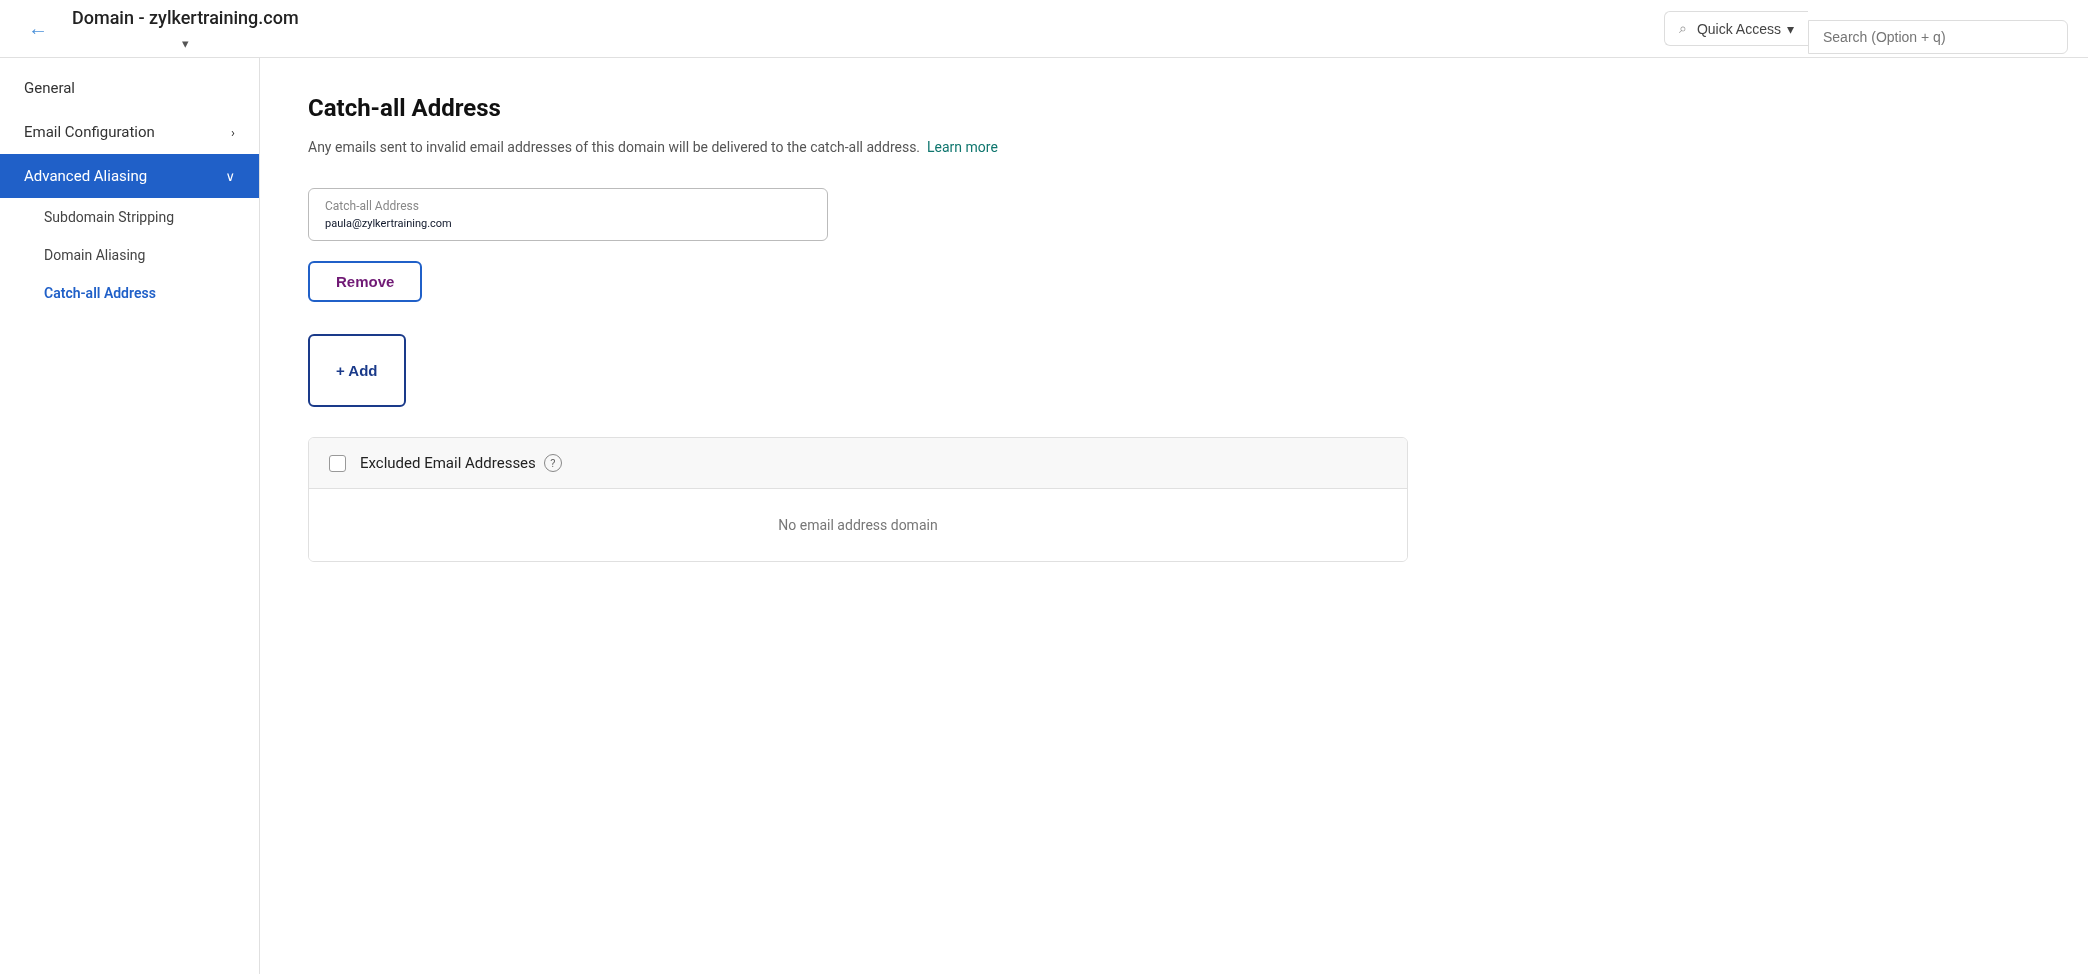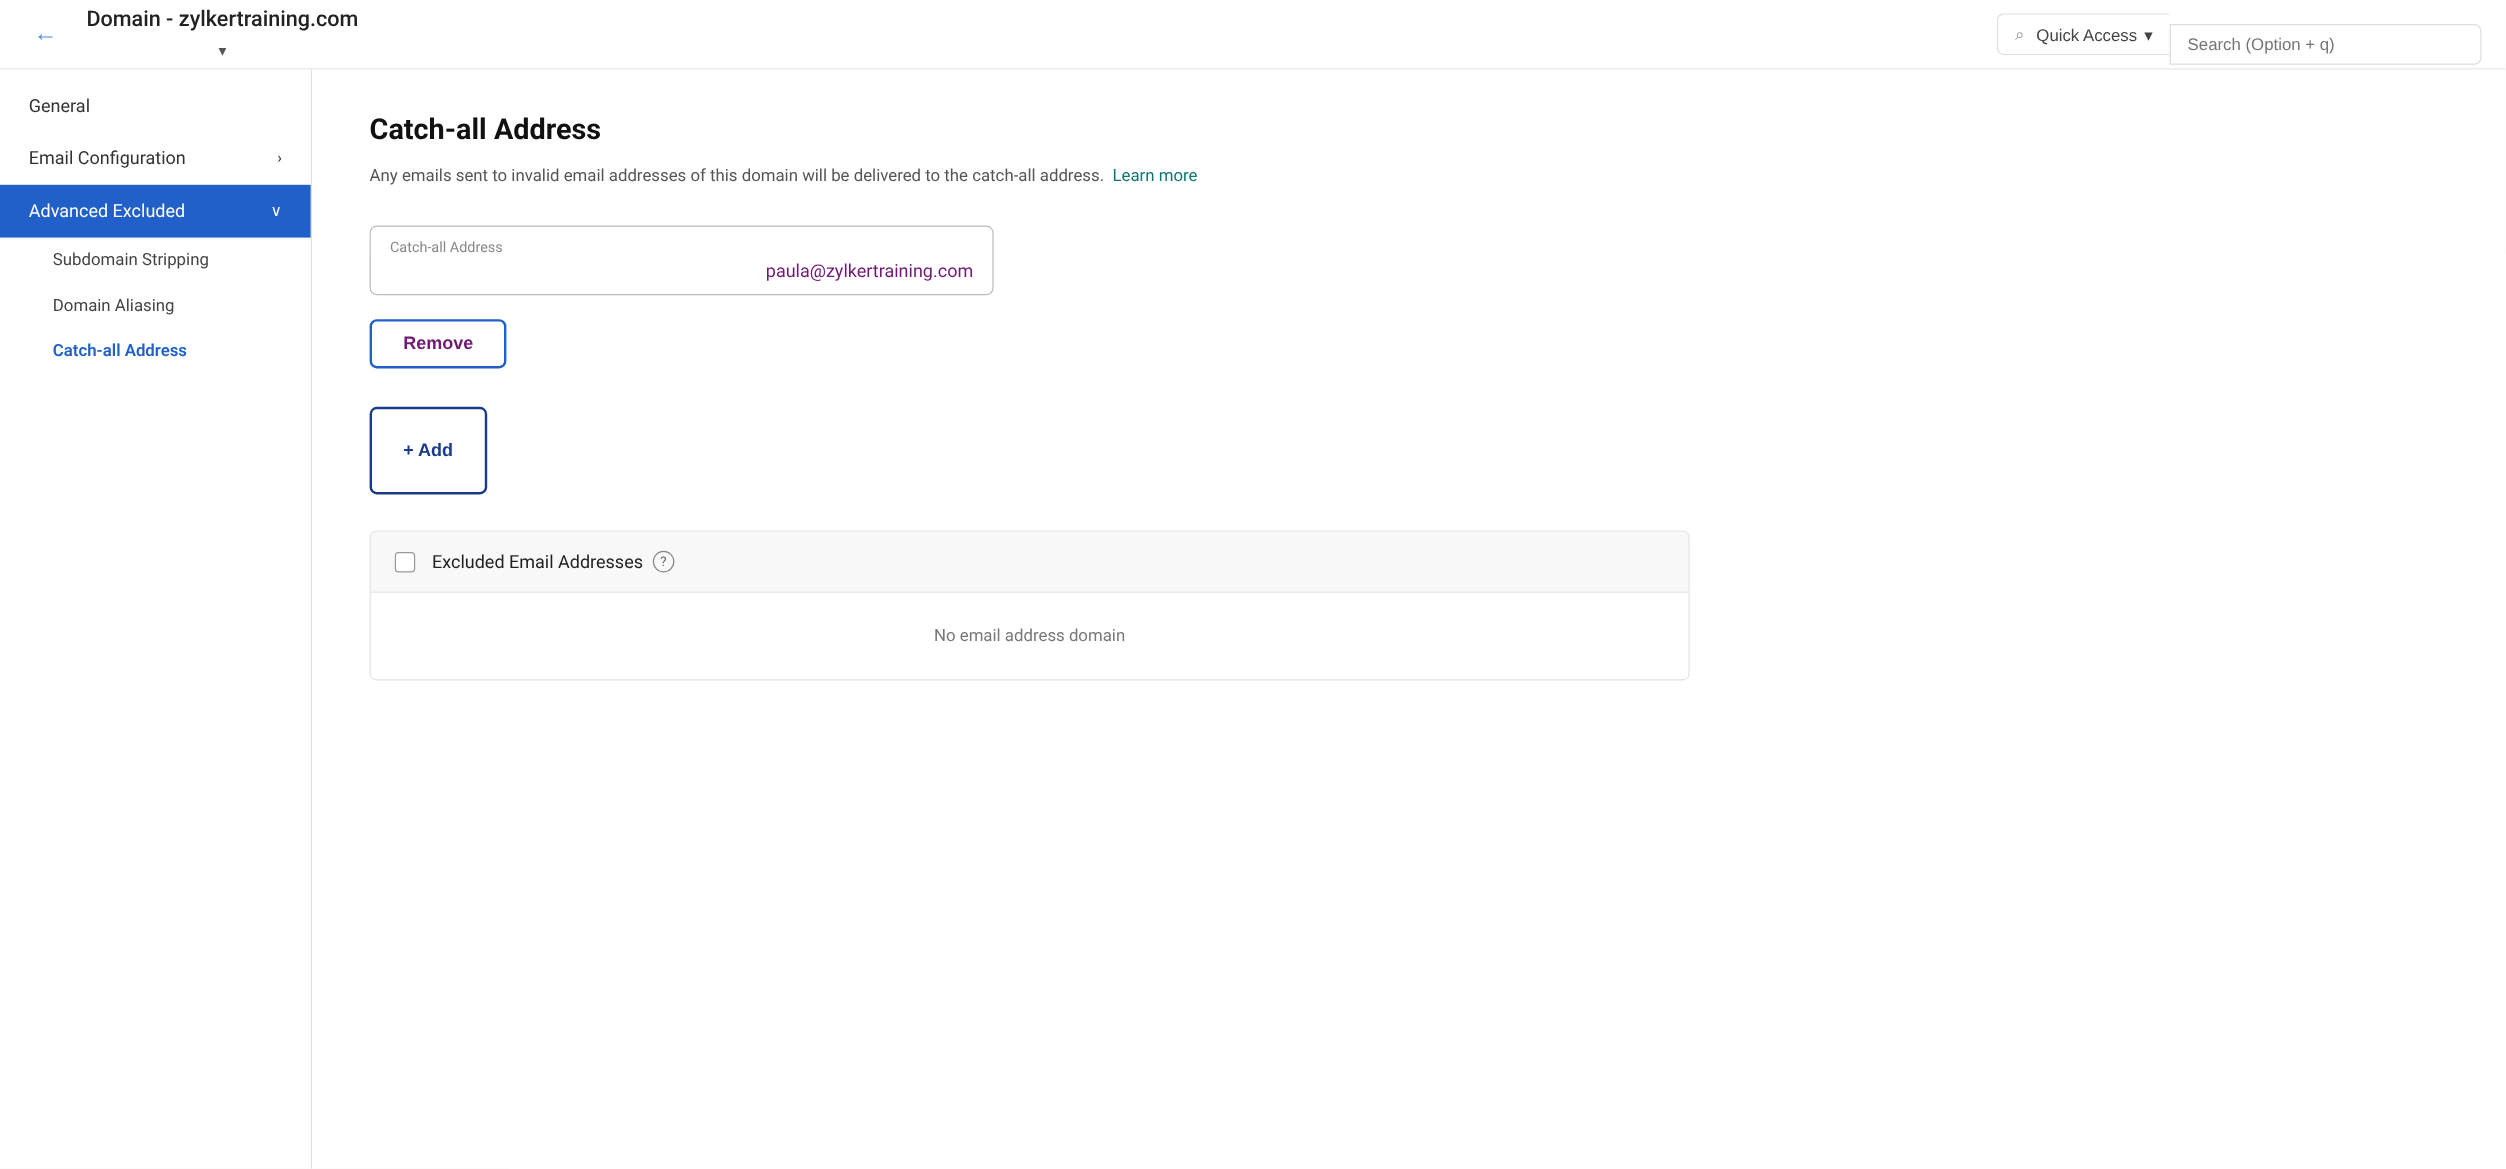--- a/index.html
+++ b/index.html
@@ -155,23 +155,22 @@
       padding: 10px 16px;
       max-width: 520px;
       margin-bottom: 20px;
     }
     .input-label {
       font-size: 12px;
       color: #888;
       margin-bottom: 4px;
     }
     .input-value {
-      font-size: 15px;
-      color: #701a75;
-      text-align: right;
+      font-size: 11px;
+      color: #0f172a;
     }
 
     
     .btn-remove {
       border: 2px solid #2060c8;
       background: #fff;
       color: #701a75;
       font-size: 15px;
       font-weight: 600;
       padding: 10px 26px;
@@ -275,21 +274,21 @@
 
   <nav class="sidebar">
     <div class="sidebar-item">
       <span>General</span>
     </div>
     <div class="sidebar-item">
       <span>Email Configuration</span>
       <span class="chevron">›</span>
     </div>
     <div class="sidebar-item active">
-      <span>Advanced Excluded</span>
+      <span>Advanced Aliasing</span>
       <span class="chevron">∨</span>
     </div>
     <div class="sidebar-sub-item">
       <span>Subdomain Stripping</span>
     </div>
     <div class="sidebar-sub-item">
       <span>Domain Aliasing</span>
     </div>
     <div class="sidebar-sub-item active-sub">
       <span>Catch-all Address</span>

